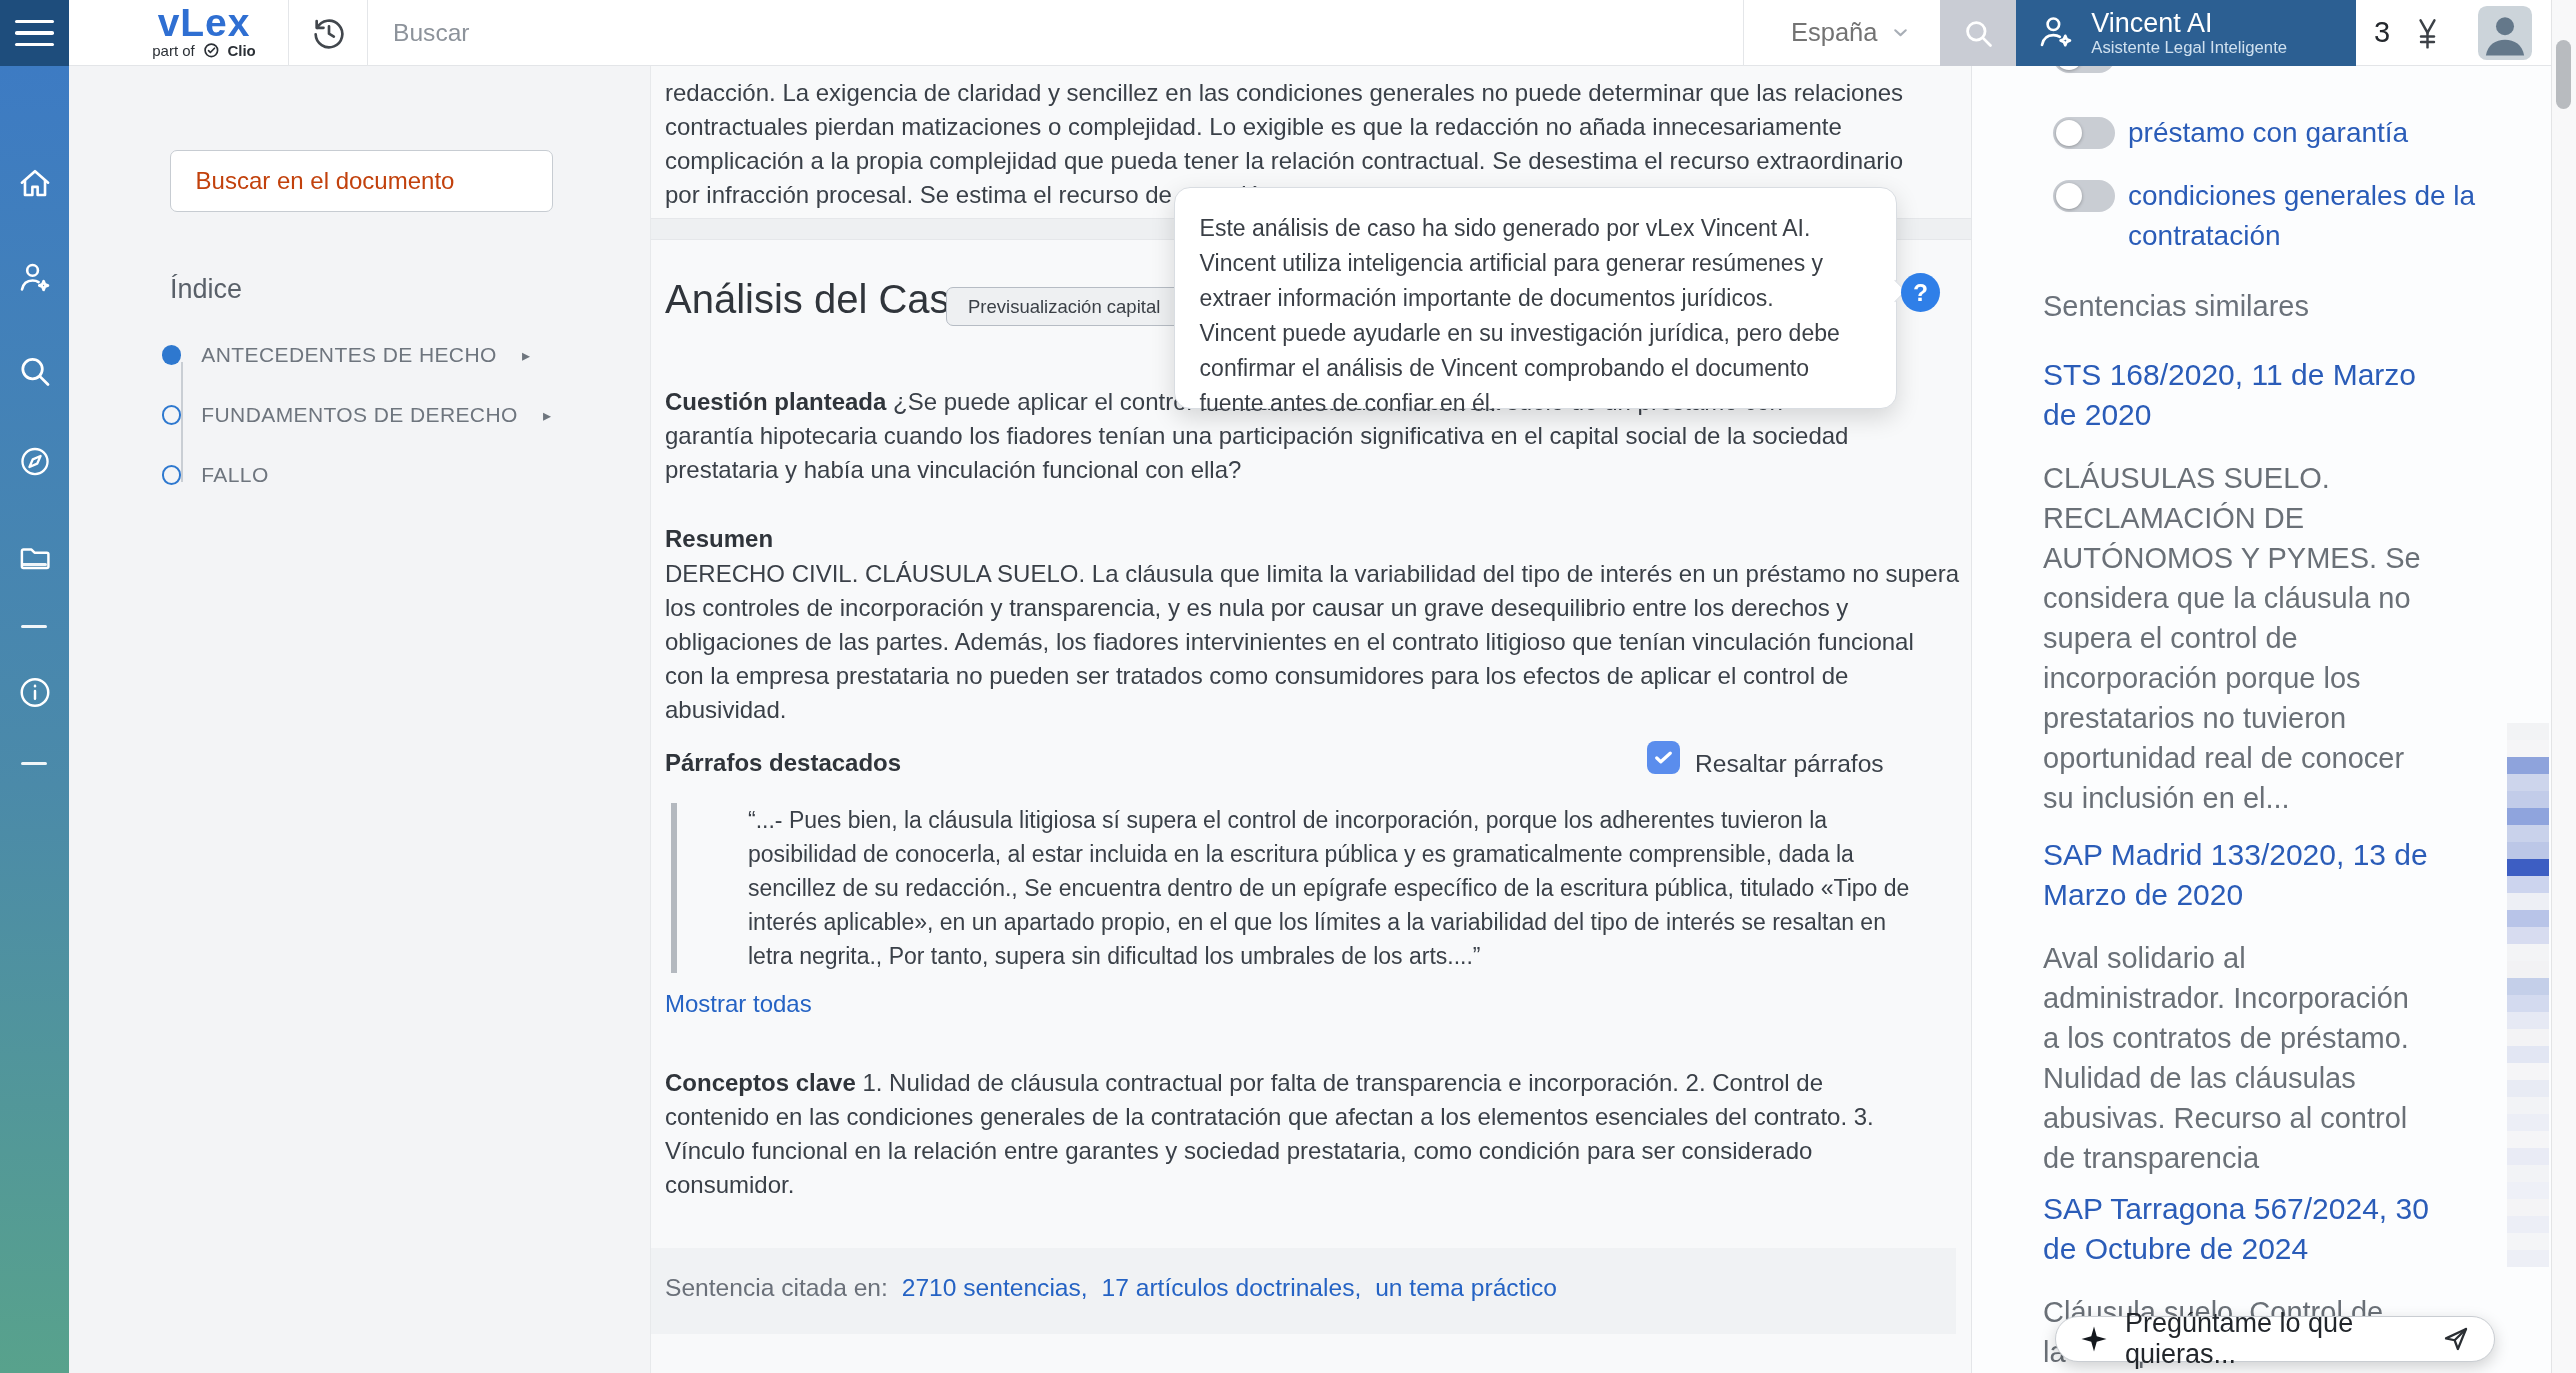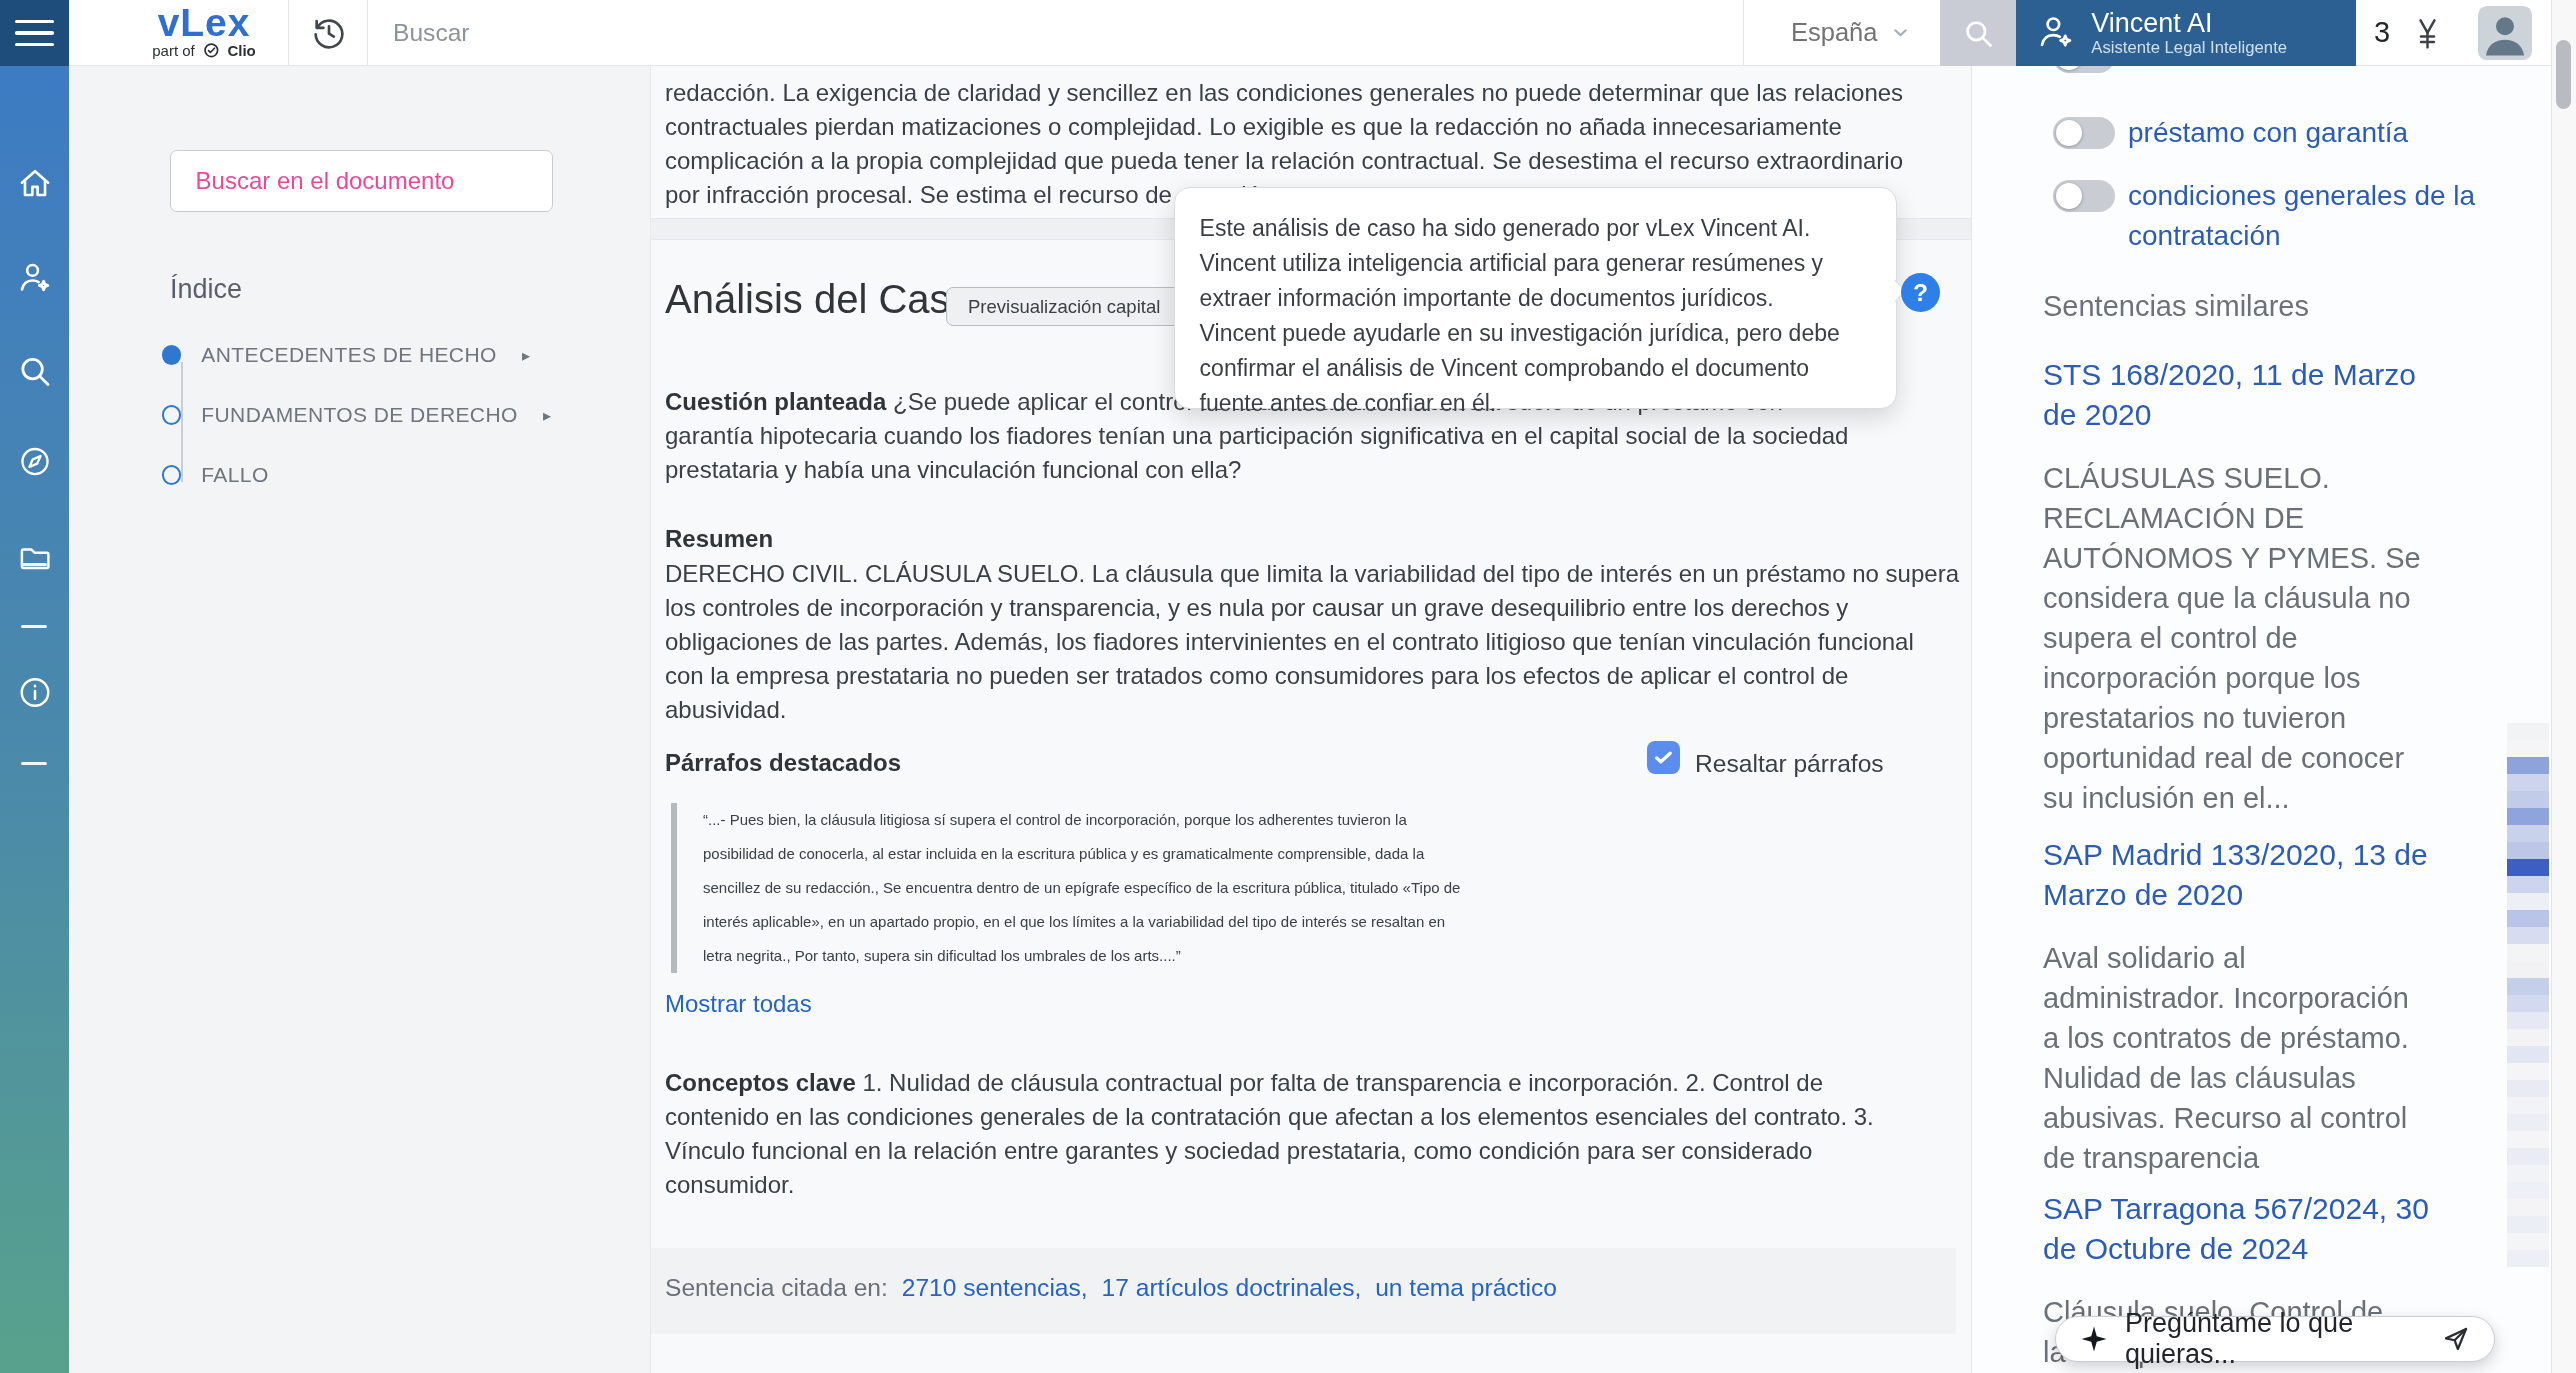--- a/index.html
+++ b/index.html
@@ -35,21 +35,21 @@
   
   .rail{position:absolute;left:0;top:66px;width:69px;height:1307px;
     background:linear-gradient(180deg,#3d7bc3 0%,#4b8aa9 55%,#58a28c 100%);z-index:10;}
   .rail .ric{position:absolute;left:50%;transform:translateX(-50%);cursor:pointer;line-height:0;}
   .rail .rline{position:absolute;left:21px;width:26px;height:2.6px;background:rgba(255,255,255,.92);border-radius:1.8px;cursor:pointer;}
 
   
   .docpanel{position:absolute;left:69px;top:66px;width:582px;height:1307px;background:#f3f4f6;border-right:0.9px solid #e7e9eb;}
   .docsearch{position:absolute;left:101px;top:84px;width:383px;height:62px;background:#ffffff;
     border:1.8px solid #c7ccd2;border-radius:7px;padding:0 24.6px;display:flex;align-items:center;}
-  .docsearch span{font-size:24px;color:#ec4899;}
+  .docsearch span{font-size:24px;color:#c2410c;}
   .idx-title{position:absolute;left:101px;top:208px;font-size:27px;color:#596069;}
   .idx-line{position:absolute;left:112px;top:296px;width:1.8px;height:120px;background:#c9ced4;}
   .idx-item{position:absolute;left:93px;display:flex;align-items:center;gap:20px;cursor:pointer;}
   .idx-dot{width:19.3px;height:19.3px;border-radius:50%;flex:0 0 auto;}
   .idx-dot.filled{background:#2e78cf;}
   .idx-dot.open{background:#f3f4f6;border:2.6px solid #2e78cf;}
   .idx-label{font-size:21px;color:#6e757e;letter-spacing:0.4px;}
   .idx-arrow{font-size:16px;color:#6e757e;margin-left:5.3px;}
 
   
@@ -57,21 +57,21 @@
   .mainband{position:absolute;left:0;top:152px;width:1321px;height:22px;background:#eef0f2;
     border-top:0.9px solid #e5e7ea;border-bottom:0.9px solid #e5e7ea;}
   .bodytext{font-size:24px;line-height:34px;color:#3a4048;}
   .blabel{font-weight:700;color:#2f343a;}
   .analysis-title{position:absolute;left:14px;top:211px;font-size:40px;color:#30353b;}
   .preview-badge{position:absolute;left:295px;top:221px;height:39px;padding:0 21px;background:#eef0f2;
     border:1.8px solid #b6bcc4;border-radius:7px;display:flex;align-items:center;font-size:18.5px;color:#3b4047;}
   .checkbox{position:absolute;left:996px;top:675px;width:33px;height:33px;border-radius:8px;background:#5a8ded;
     display:flex;align-items:center;justify-content:center;cursor:pointer;}
   .quote{position:absolute;left:20px;top:737px;border-left:6.2px solid #b4b9bf;padding-left:26px;}
-  .quote .bodytext{font-size:15px;}
+  .quote .bodytext{font-size:23px;margin-left:45px;}
   .link{color:#2563c4;cursor:pointer;}
   .footerstrip{position:absolute;left:0;top:1182px;width:1305px;height:86px;background:#f0f2f4;}
   .footerstrip .ft{position:absolute;left:14px;top:26px;font-size:24.6px;color:#6a7079;}
 
   
   .tooltip{position:absolute;left:1174px;top:187px;width:723px;height:222px;background:#ffffff;
     border:0.9px solid #d9dde2;border-radius:16px;box-shadow:0 8.8px 24.6px rgba(0,0,0,.14);
     padding:23px 24.6px;z-index:20;}
   .tooltip .tt{font-size:23px;line-height:35px;color:#3a3f46;}
   .tt-tail{position:absolute;left:1887px;top:283px;width:16px;height:16px;background:#ffffff;

